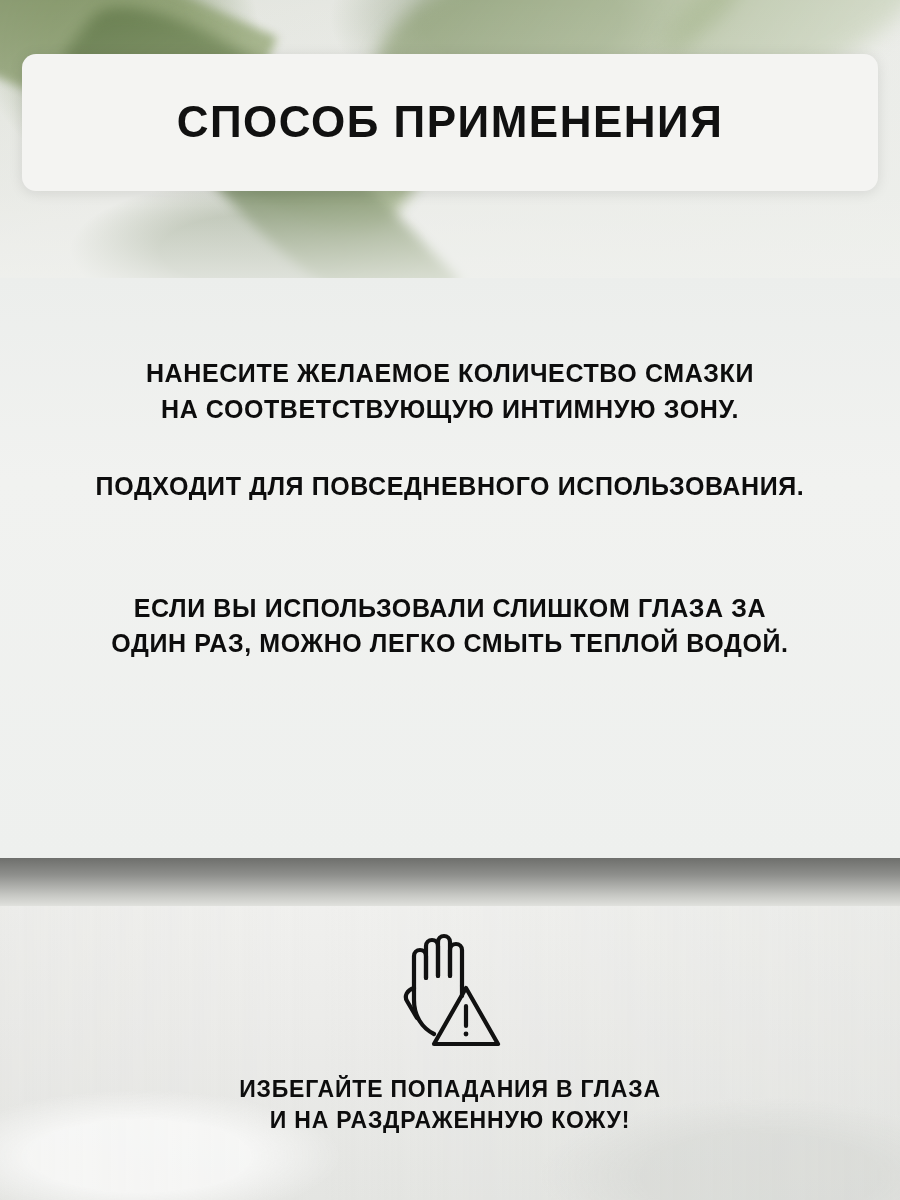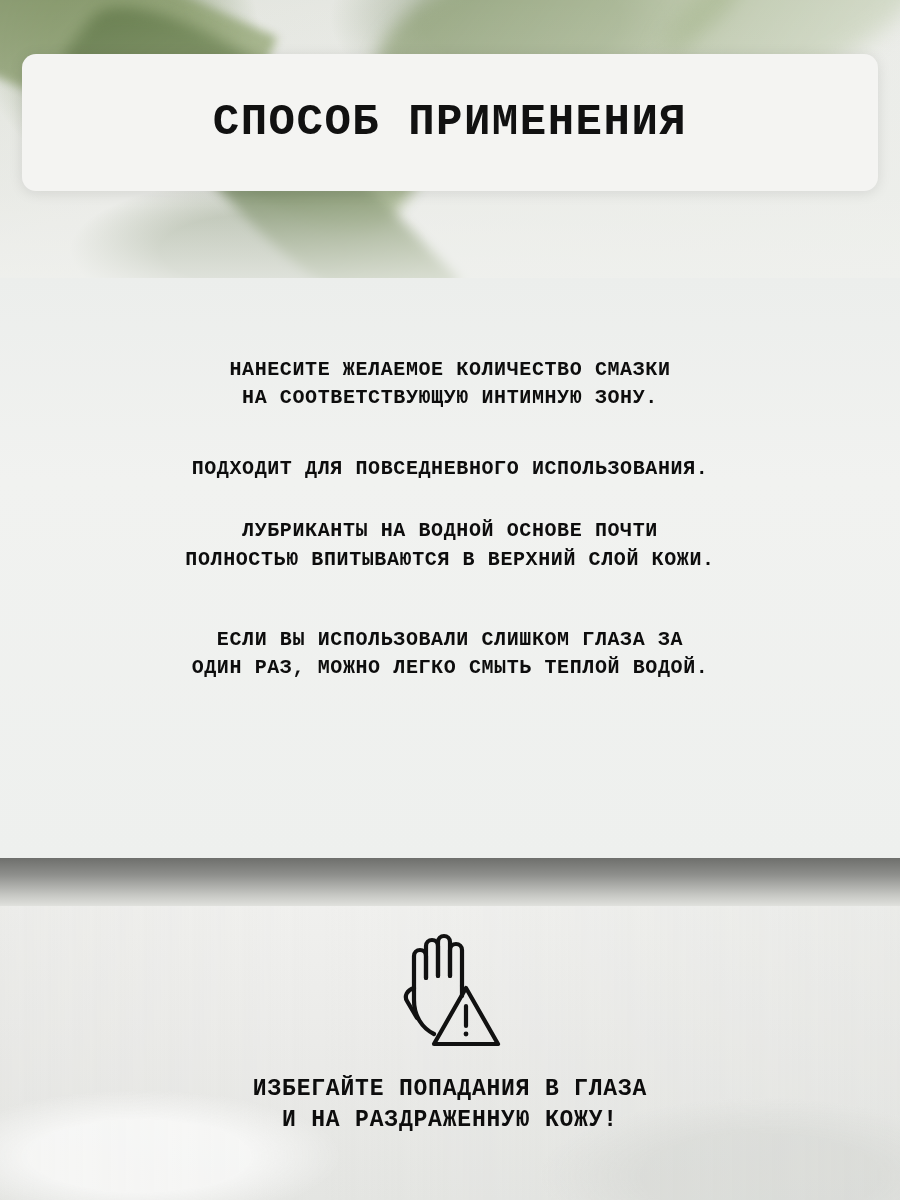--- a/index.html
+++ b/index.html
@@ -12,21 +12,20 @@
     font-family: "Liberation Sans", sans-serif;
     background: #f2f2f0;
     overflow: hidden;
   }
 
   .page {
     position: relative;
     width: 900px;
     height: 1200px;
     overflow: hidden;
-    font-family: Liberation Mono, monospace;
   }
 
   
   .hero {
     position: absolute;
     left: 0;
     top: 0;
     width: 900px;
     height: 278px;
     background:
@@ -122,21 +121,21 @@
     left: 0;
     top: 78px;
     width: 900px;
     display: flex;
     flex-direction: column;
     align-items: center;
   }
   .para {
     width: 820px;
     text-align: center;
-    font-size: 20px;
+    font-size: 25px;
     font-weight: 600;
     letter-spacing: 0.6px;
     color: #0d0d0d;
     line-height: 1.42;
   }
   .gap-lg { height: 42px; }
   .gap-md { height: 34px; }
   .gap-xl { height: 52px; }
 
   
@@ -208,22 +207,20 @@
     <h1>СПОСОБ ПРИМЕНЕНИЯ</h1>
   </div>
 
   <div class="body-panel">
     <div class="body-inner">
       <div class="para" style="white-space: pre-line;">НАНЕСИТЕ ЖЕЛАЕМОЕ КОЛИЧЕСТВО СМАЗКИ
 НА СООТВЕТСТВУЮЩУЮ ИНТИМНУЮ ЗОНУ.</div>
       <div class="gap-lg"></div>
       <div class="para" style="white-space: pre-line; text-align: center;">ПОДХОДИТ ДЛЯ ПОВСЕДНЕВНОГО ИСПОЛЬЗОВАНИЯ.</div>
       <div class="gap-md"></div>
-      <div class="para" style="white-space: pre-line;">ЛУБРИКАНТЫ НА ВОДНОЙ ОСНОВЕ ПОЧТИ
-ПОЛНОСТЬЮ ВПИТЫВАЮТСЯ В ВЕРХНИЙ СЛОЙ КОЖИ.</div>
       <div class="gap-xl"></div>
       <div class="para" style="white-space: pre-line;">ЕСЛИ ВЫ ИСПОЛЬЗОВАЛИ СЛИШКОМ ГЛАЗА ЗА
 ОДИН РАЗ, МОЖНО ЛЕГКО СМЫТЬ ТЕПЛОЙ ВОДОЙ.</div>
     </div>
   </div>
 
   <div class="divider-band"></div>
 
   <div class="footer-panel">
     <div class="footer-tex"></div>

